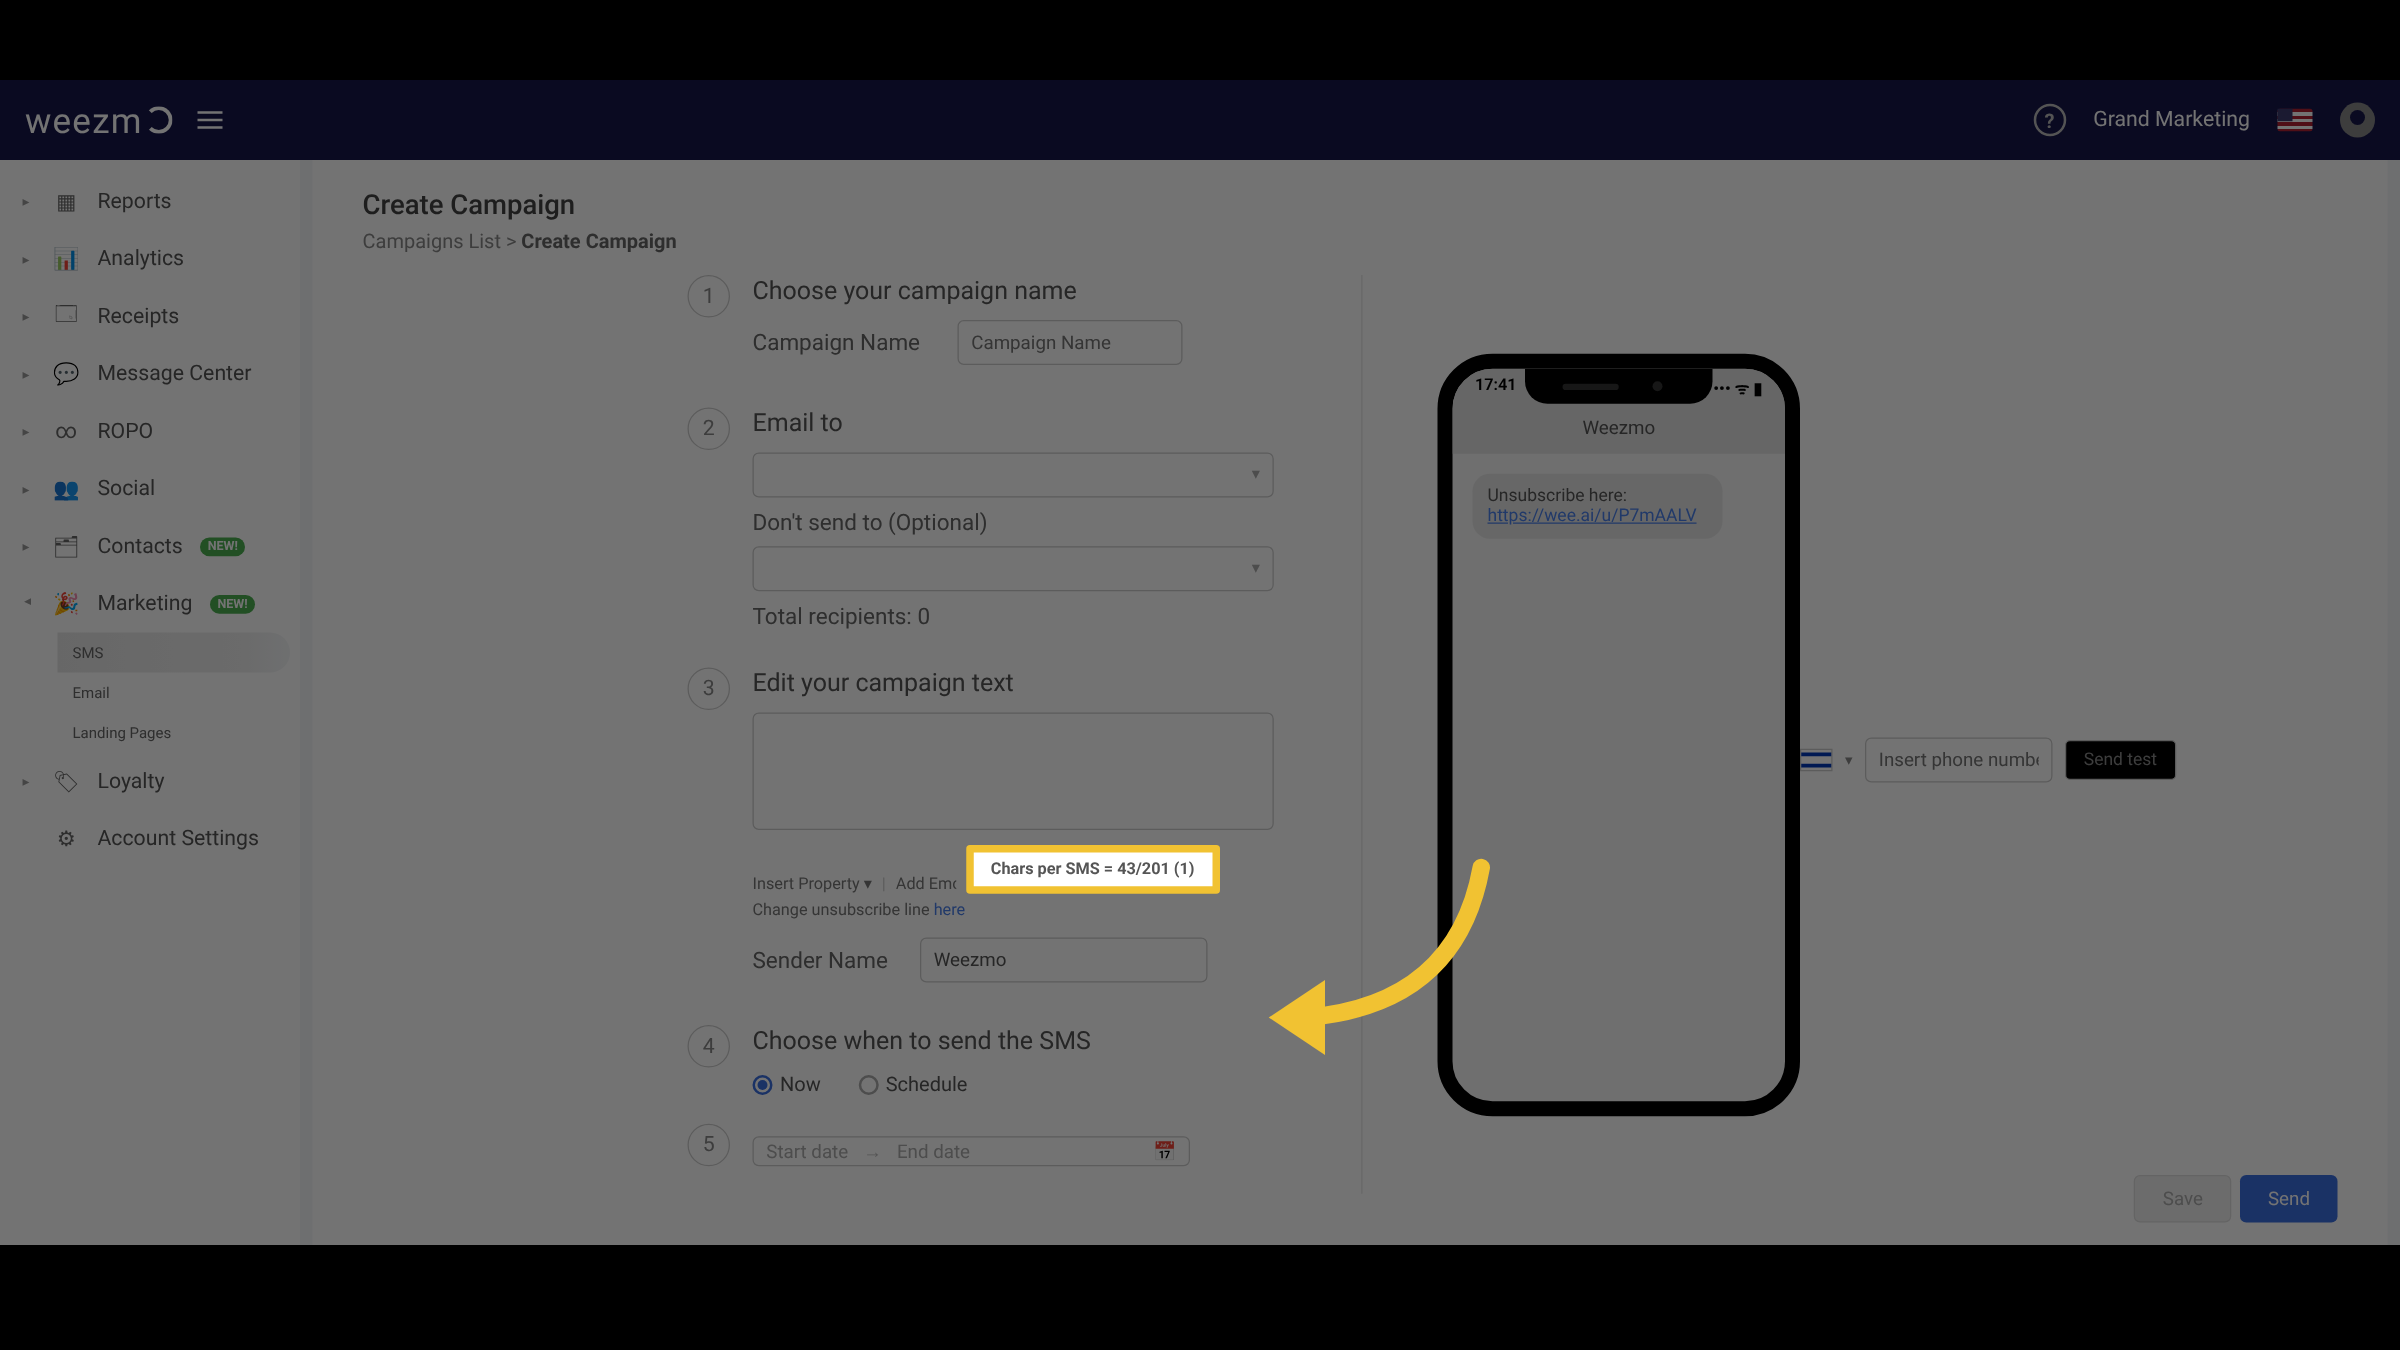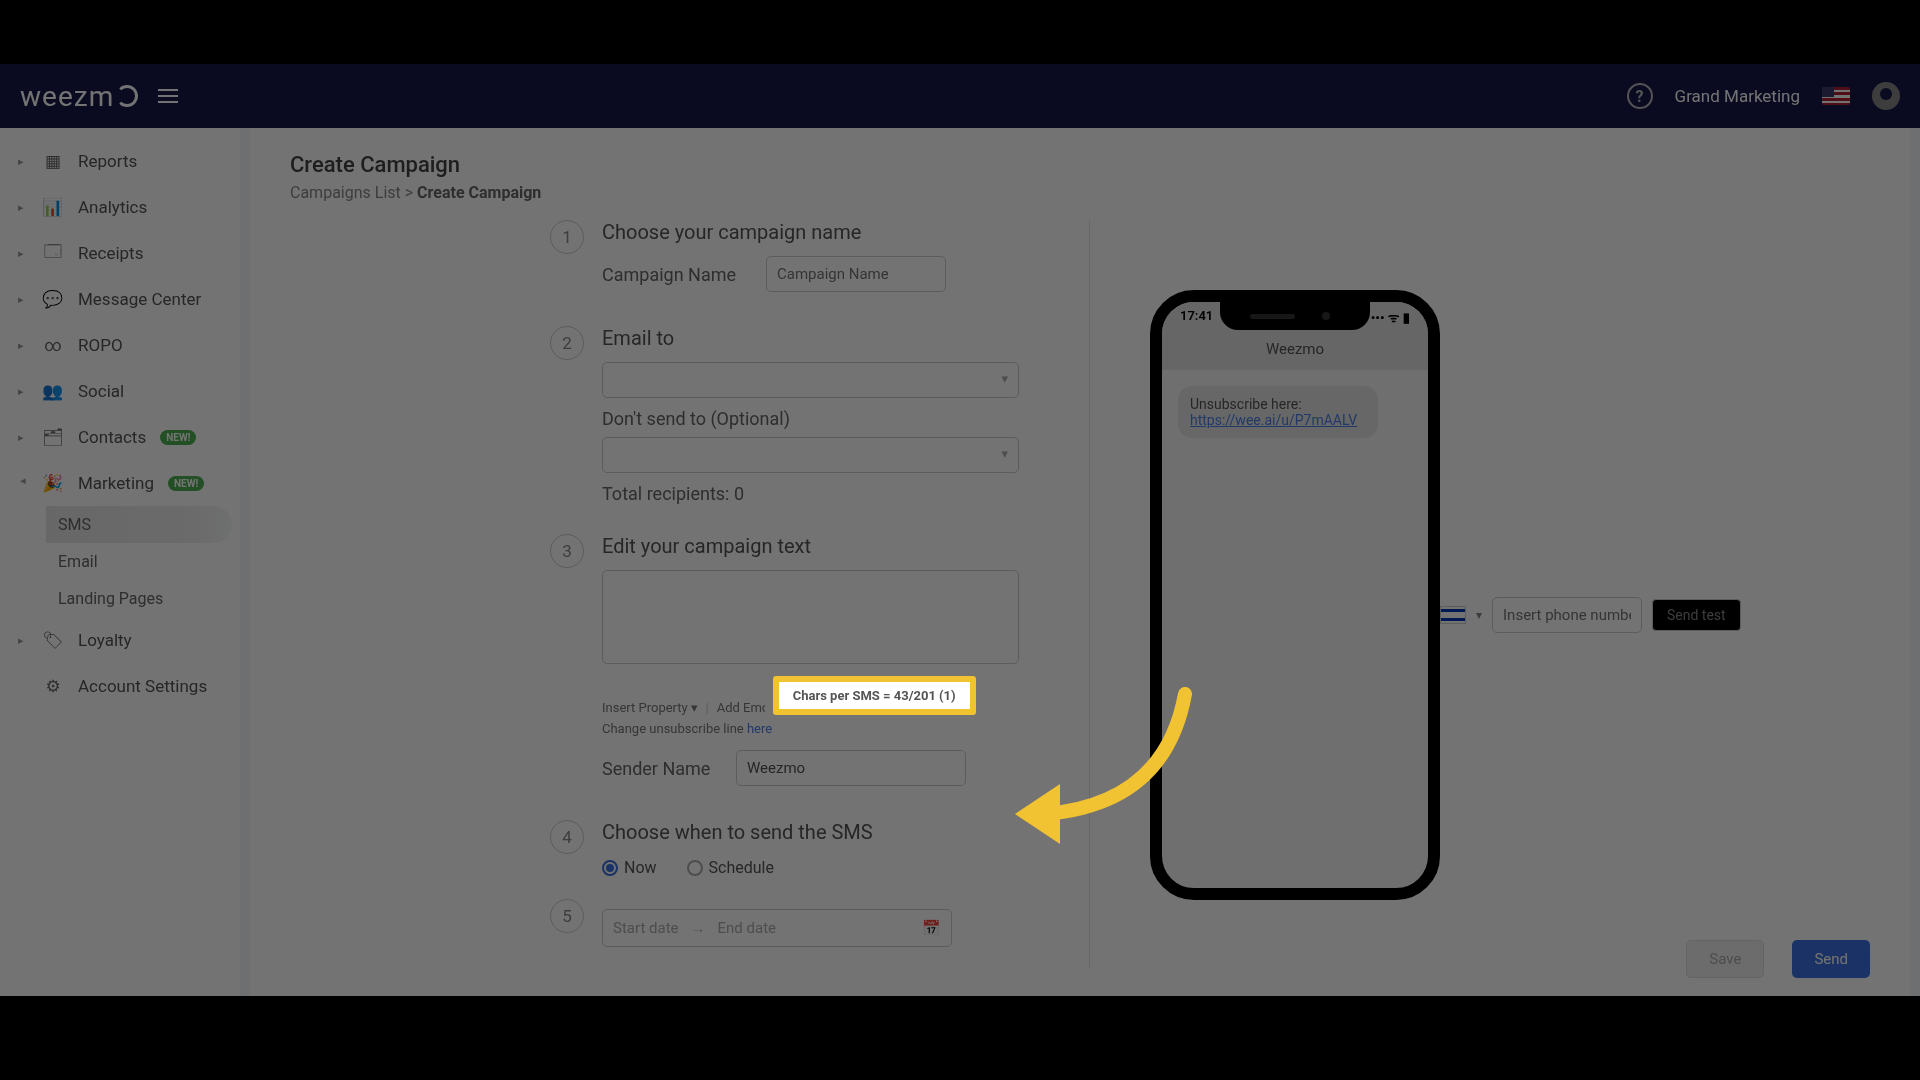--- a/index.html
+++ b/index.html
@@ -18,21 +18,21 @@
   .avatar-icon { width:28px; height:28px; background:#888; border-radius:50%; display:flex; align-items:center; justify-content:center; }
   .avatar-icon::before { content:""; width:12px; height:12px; background:#17174a; border-radius:50%; position:relative; top:-2px; }
   .body { display: flex; height: calc(100% - 64px); background: #f4f6f8; }
   .sidebar { width: 240px; background: #fff; padding-top: 10px; }
   .nav-item { display: flex; align-items: center; gap: 14px; padding: 12px 18px; color: #555; font-size: 17px; cursor:pointer; }
   .nav-item .chev { font-size: 11px; color:#999; width:10px; }
   .nav-item .ico { width: 22px; height: 22px; display:flex; align-items:center; justify-content:center; color:#666; }
   .badge-new { background:#4caf50; color:#fff; font-size:10px; padding:2px 6px; border-radius:8px; font-weight:bold; }
   .nav-item.expanded .chev { transform: rotate(90deg); }
   .sub-items { padding-left: 46px; }
-  .sub-item { padding: 9px 12px; color:#666; font-size:16px; cursor:pointer; }
+  .sub-item { padding: 9px 12px; color:#666; font-size:12px; cursor:pointer; }
   .sub-item.active { background: linear-gradient(90deg, #e5e5e5 0%, #ededed 80%, #f4f6f8 100%); border-radius: 0 22px 22px 0; margin-right:8px; }
   .main { flex: 1; padding: 24px 40px; background:#fff; margin:0 10px; position:relative; overflow:hidden; }
   .page-title { font-size: 22px; color:#444; font-weight:500; margin-bottom:6px; }
   .breadcrumb { color:#888; font-size:16px; margin-bottom:18px; }
   .breadcrumb .cur { color:#666; font-weight:bold; }
   .content-row { display:flex; gap: 60px; }
   .form-col { flex: 0 0 540px; margin-left:260px; border-right:1px solid #e5e5e5; padding-right:70px; }
   .step { display:flex; gap:18px; margin-bottom:22px; }
   .step-num { width:34px; height:34px; border:1px solid #ccc; border-radius:50%; display:flex; align-items:center; justify-content:center; color:#888; font-size:17px; flex-shrink:0; }
   .step-body { flex:1; }
@@ -48,21 +48,21 @@
   .tools-row { font-size:13px; color:#777; margin-top:8px; display:flex; align-items:flex-end; gap:8px; }
   .tools-row .sep { color:#ccc; }
   .highlight-box { background:#fff; border:6px solid #f1c232; padding:6px 14px; border-radius:3px; font-size:13px; color:#555; font-weight:bold; position:relative; z-index:60; }
   .change-line { font-size:13px; color:#777; margin-top:6px; }
   .change-line a { color:#4a7fe8; text-decoration:none; }
   .radio-row { display:flex; gap:30px; align-items:center; margin-top:14px; }
   .radio-opt { display:flex; align-items:center; gap:6px; font-size:16px; color:#555; }
   .radio { width:16px; height:16px; border:2px solid #3b6fe0; border-radius:50%; display:inline-flex; align-items:center; justify-content:center; }
   .radio.checked::after { content:""; width:8px; height:8px; background:#3b6fe0; border-radius:50%; }
   .radio.unchecked { border-color:#aaa; }
-  .date-row { display:flex; border:1px solid #ccc; border-radius:5px; height:38px; align-items:center; padding:0 10px; gap:12px; width:350px; margin-top:10px; }
+  .date-row { display:flex; border:1px solid #ccc; border-radius:5px; height:24px; align-items:center; padding:0 10px; gap:12px; width:350px; margin-top:10px; }
   .date-row span { color:#aaa; font-size:15px; }
   .date-row .arrow { color:#bbb; }
   .date-row .cal { margin-left:auto; color:#aaa; }
   .preview-col { flex:1; display:flex; flex-direction:row; align-items:center; }
   .phone { width:290px; height:610px; border:12px solid #000; border-radius:44px; position:relative; background:#f5f5f5; overflow:hidden; }
   .notch { position:absolute; top:0; left:50%; transform:translateX(-50%); width:150px; height:28px; background:#000; border-radius:0 0 18px 18px; z-index:2; }
   .notch::before { content:""; position:absolute; left:30px; top:12px; width:45px; height:5px; background:#333; border-radius:3px; }
   .notch::after { content:""; position:absolute; right:40px; top:10px; width:8px; height:8px; background:#333; border-radius:50%; }
   .phone-status { position:absolute; top:6px; left:0; right:0; padding:0 18px; display:flex; justify-content:space-between; font-size:13px; font-weight:600; z-index:1; }
   .phone-header { background:#e2e2e2; padding:38px 0 12px; text-align:center; font-size:15px; color:#555; }
@@ -71,21 +71,21 @@
   .phone-btn-l { position:absolute; left:-15px; top:110px; width:4px; height:30px; background:#000; border-radius:2px; }
   .phone-btn-l2 { position:absolute; left:-15px; top:155px; width:4px; height:55px; background:#000; border-radius:2px; }
   .phone-btn-l3 { position:absolute; left:-15px; top:220px; width:4px; height:55px; background:#000; border-radius:2px; }
   .phone-btn-r { position:absolute; right:-15px; top:160px; width:4px; height:80px; background:#000; border-radius:2px; }
   .test-row { display:flex; gap:10px; align-items:center; margin-top:40px; }
   .il-flag { width:26px; height:18px; background:#fff; border:1px solid #ccc; position:relative; }
   .il-flag::before, .il-flag::after { content:""; position:absolute; left:0; right:0; height:3px; background:#0038b8; }
   .il-flag::before { top:2px; } .il-flag::after { bottom:2px; }
   .test-input { border:1px solid #ccc; border-radius:3px; padding:6px 8px; font-size:14px; width:150px; }
   .send-test { border:1px solid #ccc; background:#000000; color:#888; padding:7px 14px; border-radius:4px; font-size:14px; }
-  .action-row { position:absolute; right:40px; bottom:18px; display:flex; gap:28px; }
+  .action-row { position:absolute; right:40px; bottom:18px; display:flex; gap:7px; }
   .btn { padding:9px 22px; border-radius:5px; font-size:15px; cursor:pointer; border:none; }
   .btn-save { background:#f0f0f0; color:#aaa; border:1px solid #ddd; }
   .btn-send { background:#3b6fe0; color:#fff; }
   .arrow-svg { position:absolute; left:985px; top:620px; z-index:60; pointer-events:none; }
 </style>
 </head>
 <body>
 
 <div class="app-wrap">
   <div class="topbar">

